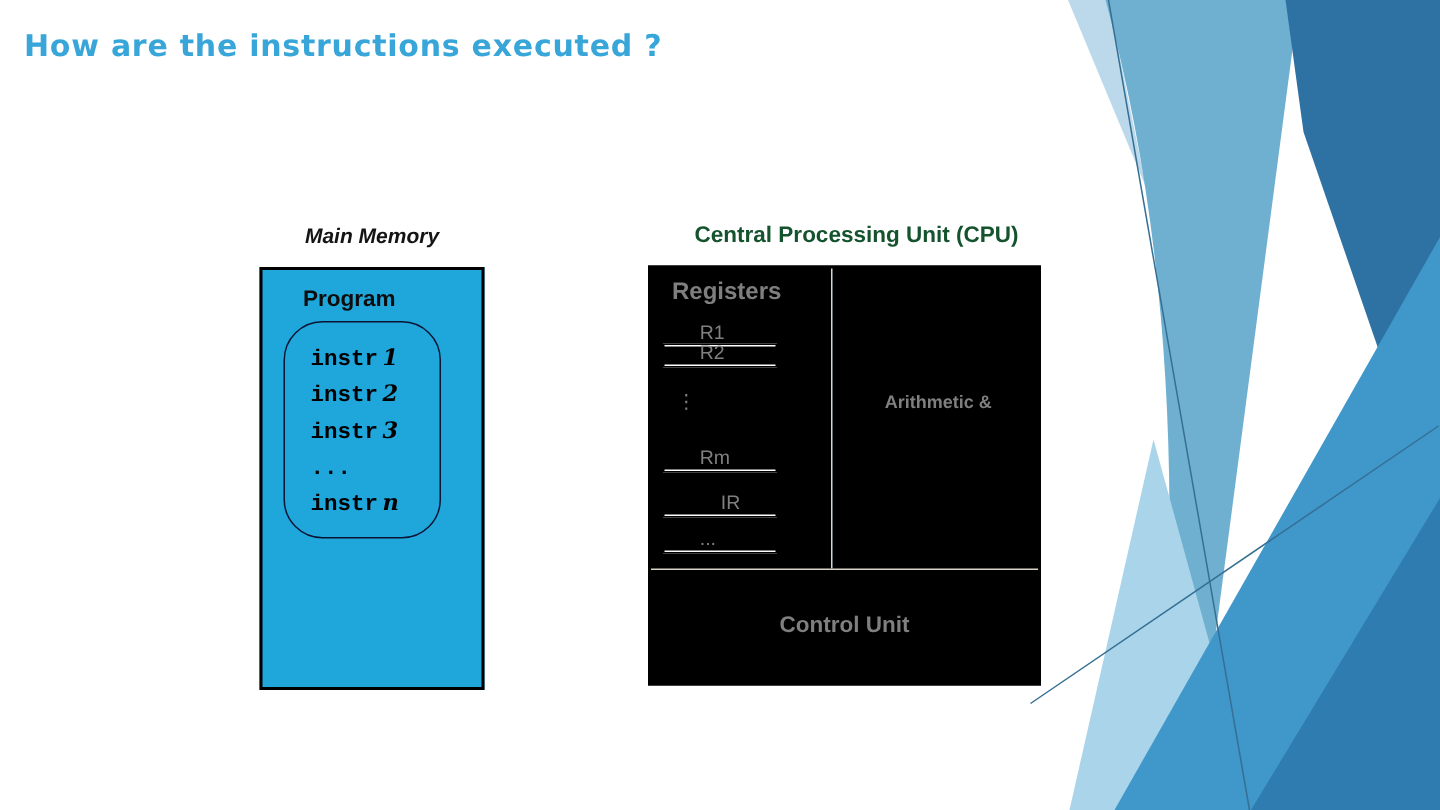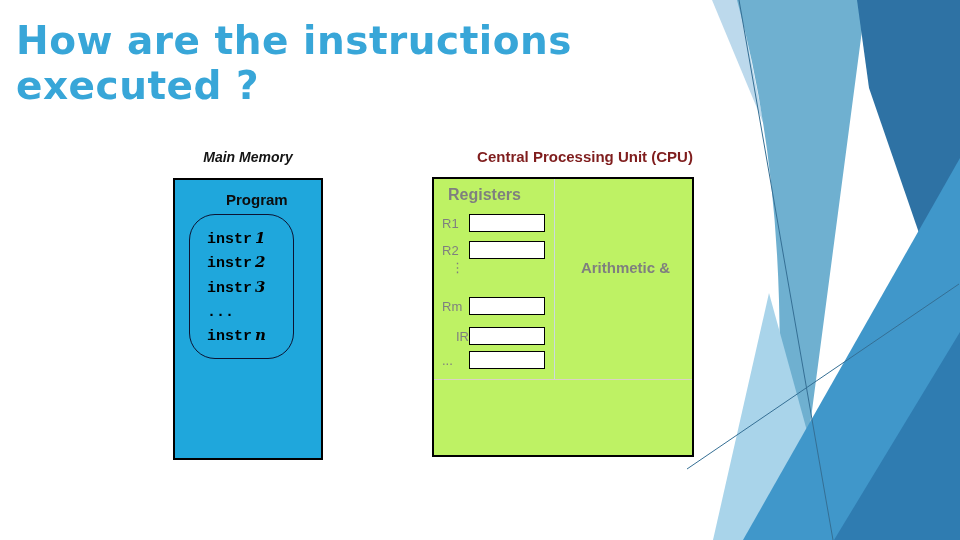--- a/index.html
+++ b/index.html
@@ -3,54 +3,54 @@
 <meta charset="utf-8">
 <style>
   * { margin:0; padding:0; box-sizing:border-box; }
   html,body { width:960px; height:540px; }
   body { font-family:"Liberation Sans",sans-serif; }
   .slide { position:relative; width:960px; height:540px; background:#ffffff; overflow:hidden; }
   .bg { position:absolute; left:0; top:0; }
 
   .title {
     position:absolute; left:16px; top:18px; width:640px;
-    font-family:"DejaVu Sans",sans-serif; font-size:39px; font-weight:bold;
+    font-family:"DejaVu Sans",sans-serif; font-size:20px; font-weight:bold;
     color:#38a6d8; letter-spacing:0.5px;
   }
 
   
   .mm-label { position:absolute; left:173px; top:149px; width:150px; text-align:center;
               font-size:14px; font-weight:600; color:#141414;font-style:italic; }
   .mm-box { position:absolute; left:173px; top:178px; width:150px; height:282px;
             background:#1fa7dc; border:2px solid #000; }
-  .program-label { position:absolute; left:27px; top:11px; font-size:15px; font-weight:600; color:#0d0d0d;margin-left:24px; }
+  .program-label { position:absolute; left:27px; top:11px; font-size:15px; font-weight:600; color:#0d0d0d; }
   .program-outline { position:absolute; left:14px; top:34px; width:105px; height:145px;
                      border:1.4px solid #0c1433; border-radius:26px; }
   .instr-list { position:absolute; left:17px; top:12px; }
   .instr { font-family:"Liberation Mono",monospace; font-size:15px; font-weight:bold;
            color:#000; line-height:23.3px; white-space:pre; }
   .instr i { font-family:"DejaVu Serif",serif; font-style:italic; margin-left:3px; }
 
   
-  .cpu-label { position:absolute; left:442px; top:148px; width:286px; text-align:center;
-               font-size:15px; font-weight:600; color:#7f1d1d; }
+  .cpu-label { position:absolute; left:428px; top:148px; width:286px; text-align:center;
+               font-size:15px; font-weight:600; color:#14532d; }
   .cpu-box { position:absolute; left:432px; top:177px; width:262px; height:280px;
-             background:#bef264; border:2px solid #000;text-decoration:underline; }
+             background:#000000; border:2px solid #000;text-decoration:underline; }
   .v-div { position:absolute; left:120px; top:0; width:1px; height:200px; background:#ccd9df; }
   .h-div { position:absolute; left:0; top:200px; width:100%; height:1px; background:#dbd2c6; }
   .registers-label { position:absolute; left:14px; top:7px; font-size:16px; font-weight:bold; color:#7f7f7f; }
-  .reg-row { position:absolute; left:8px; display:flex; align-items:center; height:18px; }
+  .reg-row { position:absolute; left:8px; display:flex; align-items:center; height:18px;flex-direction:column; }
   .reg-name { width:27px; font-size:13px; color:#7f7f7f; }
   .reg-box { display:inline-block; width:76px; height:18px; background:#ffffff; border:1.5px solid #000; }
-  .row-r1 { top:35px; } .row-r2 { top:62px; } .row-rm { top:118px; }
+  .row-r1 { top:35px; } .row-r2 { top:48px; } .row-rm { top:118px; }
   .row-ir { top:148px;text-align:right; } .row-etc { top:172px; }
   .reg-dots { position:absolute; left:17px; top:84px; font-size:13px; color:#7f7f7f; line-height:10px;
               display:flex; flex-direction:column; gap:0; }
   .alu-label { position:absolute; left:121px; top:79px; width:141px; text-align:center;
-               font-size:15px; font-weight:bold; color:#7f7f7f; line-height:20px; }
+               font-size:12px; font-weight:bold; color:#7f7f7f; line-height:20px; }
   .control-label { position:absolute; left:0; top:229px; width:100%; text-align:center;
                    font-size:15px; font-weight:bold; color:#7f7f7f; }
 </style>
 </head>
 <body>
 
 <div class="slide">
 
   <svg class="bg" width="960" height="540" viewBox="0 0 960 540" aria-hidden="true">
     <polygon points="712,0 739,0 764,125" fill="#bcd9ec"></polygon>
@@ -105,15 +105,16 @@
     </div>
     <div class="reg-row row-etc">
       <span class="reg-name">...</span>
       <span class="reg-box"></span>
     </div>
 
     <div class="alu-label">
       <div>Arithmetic &amp;</div>
     </div>
 
+    <div class="control-label">Control Unit</div>
   </div>
 
 </div>
 
 </body></html>

